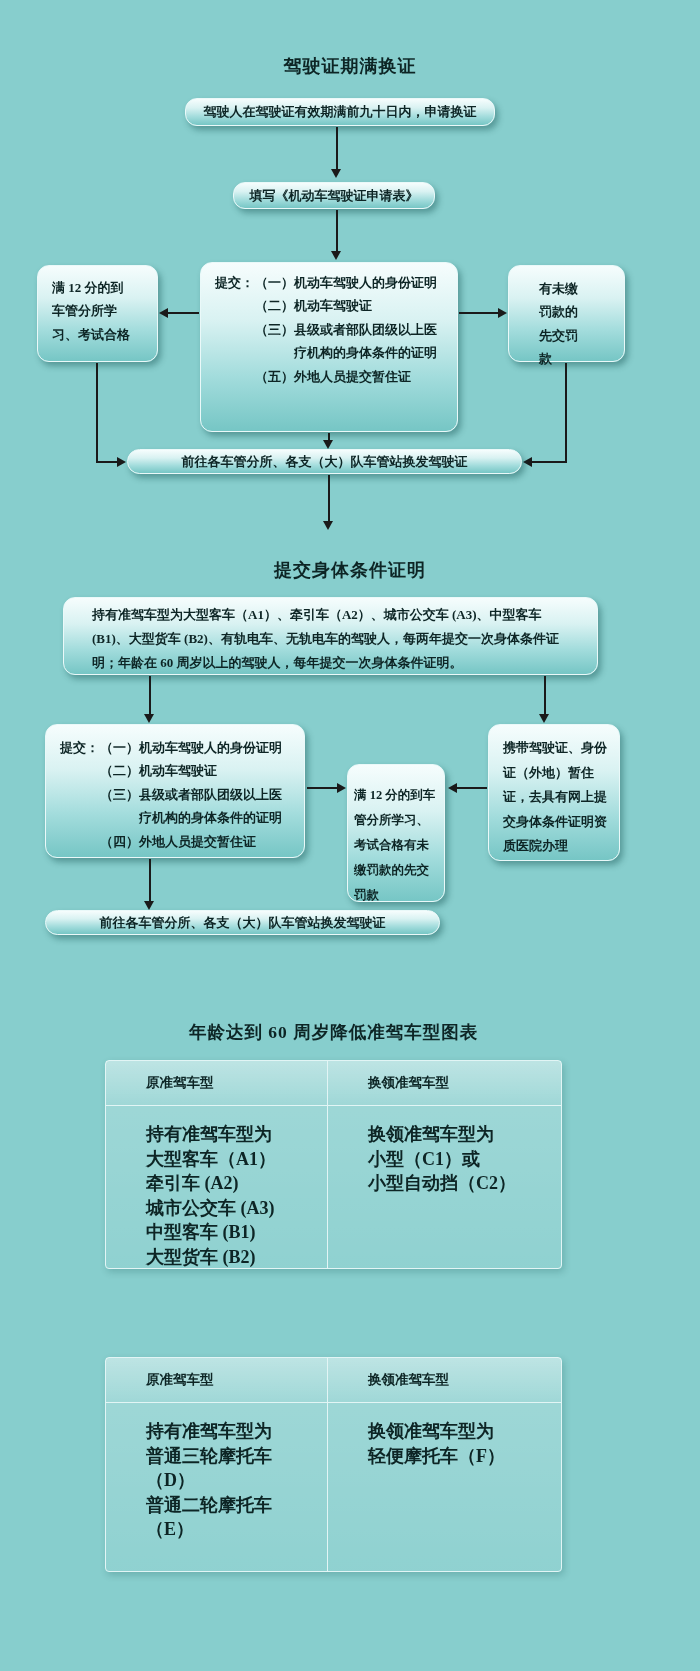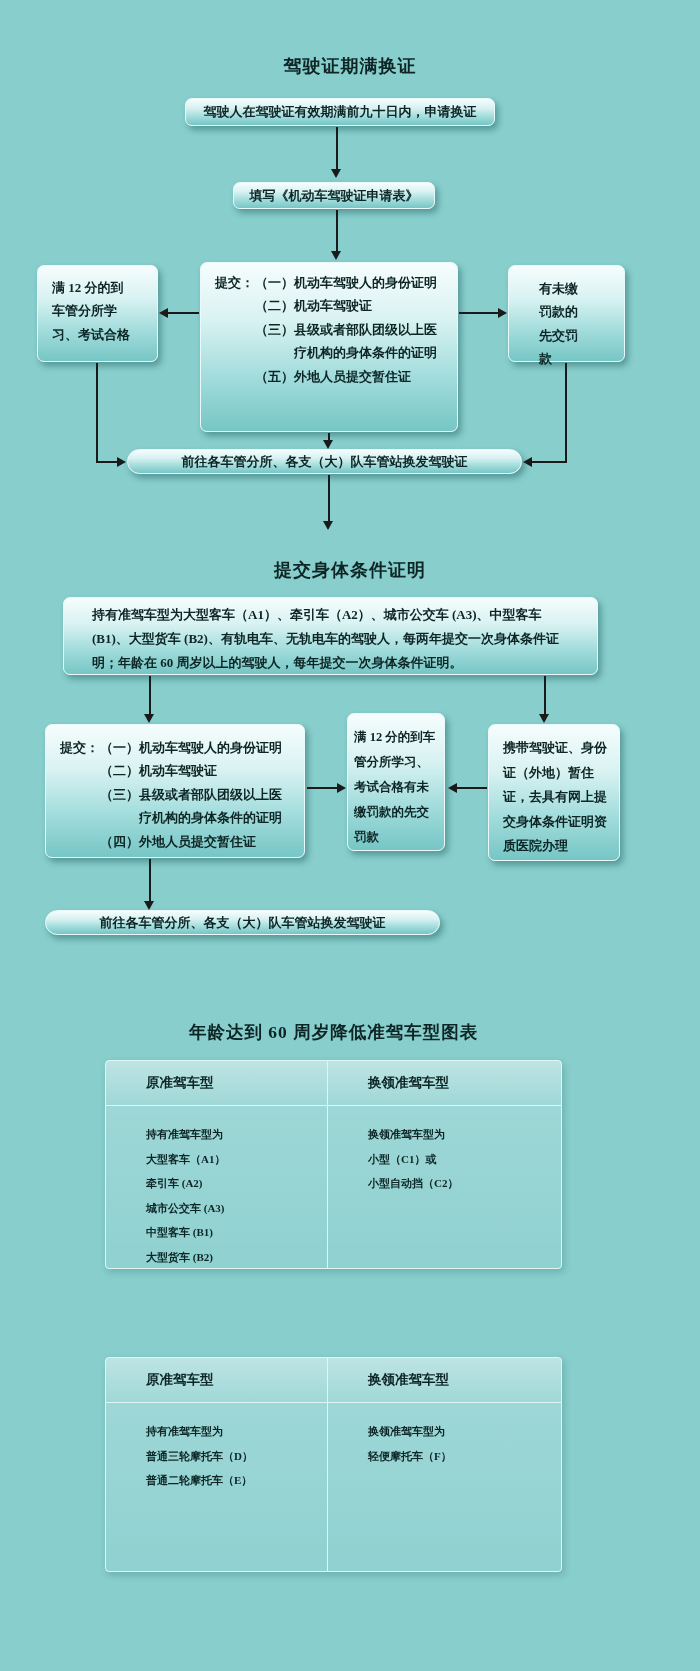--- a/index.html
+++ b/index.html
@@ -8,21 +8,21 @@
   }
   *{margin:0;padding:0;box-sizing:border-box;}
   body{background:var(--bg);font-family:"Liberation Serif","DejaVu Serif",serif;}
   .canvas{position:relative;width:700px;height:1671px;margin:12px auto;background:var(--bg);overflow:hidden;}
 
   .title{position:absolute;text-align:center;font-weight:bold;font-size:18px;color:var(--ink);letter-spacing:1px;}
 
   .box{
     position:absolute;color:var(--ink);font-weight:bold;font-size:13px;line-height:1.8;
     background:linear-gradient(180deg,var(--box-top) 0%,#D9F2F2 34%,#A2DCDC 68%,var(--box-bot) 100%);
-    border:1px solid #EAF9F9;border-radius:7px;
+    border:1px solid #EAF9F9;border-radius:12px;
     box-shadow:3px 4px 6px rgba(10,70,70,0.40);
   }
   .center1{text-align:center;}
   .pill{border-radius:13px;text-align:center;}
 
   .submit{display:flex;}
   .prefix{flex:none;width:40px;}
   .items{width:192px;}
   .hang{padding-left:39px;text-indent:-39px;}
 
@@ -37,21 +37,21 @@
     background:linear-gradient(180deg,rgba(255,255,255,0.22),rgba(255,255,255,0.07));
     border:1px solid #E2F5F5;border-radius:4px;
     box-shadow:2px 3px 7px rgba(10,70,70,0.22);
   }
   .thead{display:flex;height:45px;border-bottom:1px solid #E2F5F5;flex:none;
     background:linear-gradient(180deg,rgba(255,255,255,0.30),rgba(255,255,255,0.02));}
   .th{line-height:44px;font-weight:bold;font-size:13.5px;color:var(--ink);padding-left:40px;}
   .colL{width:222px;flex:none;border-right:1px solid #E2F5F5;}
   .colR{flex:1;}
   .tbody{display:flex;flex:1;}
-  .td{padding:16px 22px 0 40px;font-weight:bold;font-size:11px;color:var(--ink);line-height:24.5px;}
+  .td{padding:16px 22px 0 40px;font-weight:bold;font-size:18px;color:var(--ink);line-height:24.5px;}
 </style>
 </head>
 <body>
 
 <div class="canvas">
 
   <div class="title" style="left:0;top:42px;width:700px;">驾驶证期满换证</div>
 
   <div class="box center1" style="left:185px;top:86px;width:310px;height:28px;line-height:26px;">驾驶人在驾驶证有效期满前九十日内，申请换证</div>
 
@@ -112,21 +112,21 @@
   <div class="box submit" style="left:45px;top:712px;width:260px;height:134px;padding:11px 8px 0 14px;">
     <span class="prefix">提交：</span>
     <div class="items">
         <div class="hang">（一）机动车驾驶人的身份证明</div>
         <div class="hang">（二）机动车驾驶证</div>
         <div class="hang">（三）县级或者部队团级以上医疗机构的身体条件的证明</div>
         <div class="hang">（四）外地人员提交暂住证</div>
       </div>
   </div>
 
-  <div class="box" style="left:347px;top:701px;width:98px;height:138px;padding:11px 5px 0 6px;font-size:12.5px;line-height:25px;">满 12 分的到车管分所学习、考试合格有未缴罚款的先交罚款</div>
+  <div class="box" style="left:347px;top:752px;width:98px;height:138px;padding:18px 5px 0 6px;font-size:12.5px;line-height:25px;">满 12 分的到车管分所学习、考试合格有未缴罚款的先交罚款</div>
 
   <div class="box" style="left:488px;top:712px;width:132px;height:137px;padding:11px 12px 0 14px;line-height:24.6px;">携带驾驶证、身份证（外地）暂住证，去具有网上提交身体条件证明资质医院办理</div>
 
   <div class="hshaft" style="left:307px;top:775px;width:31px;"></div>
   <div class="head-right" style="left:337px;top:771px;"></div>
 
   <div class="hshaft" style="left:456px;top:775px;width:31px;"></div>
   <div class="head-left" style="left:448px;top:771px;"></div>
 
   <div class="vshaft" style="left:149px;top:847px;height:43px;"></div>

